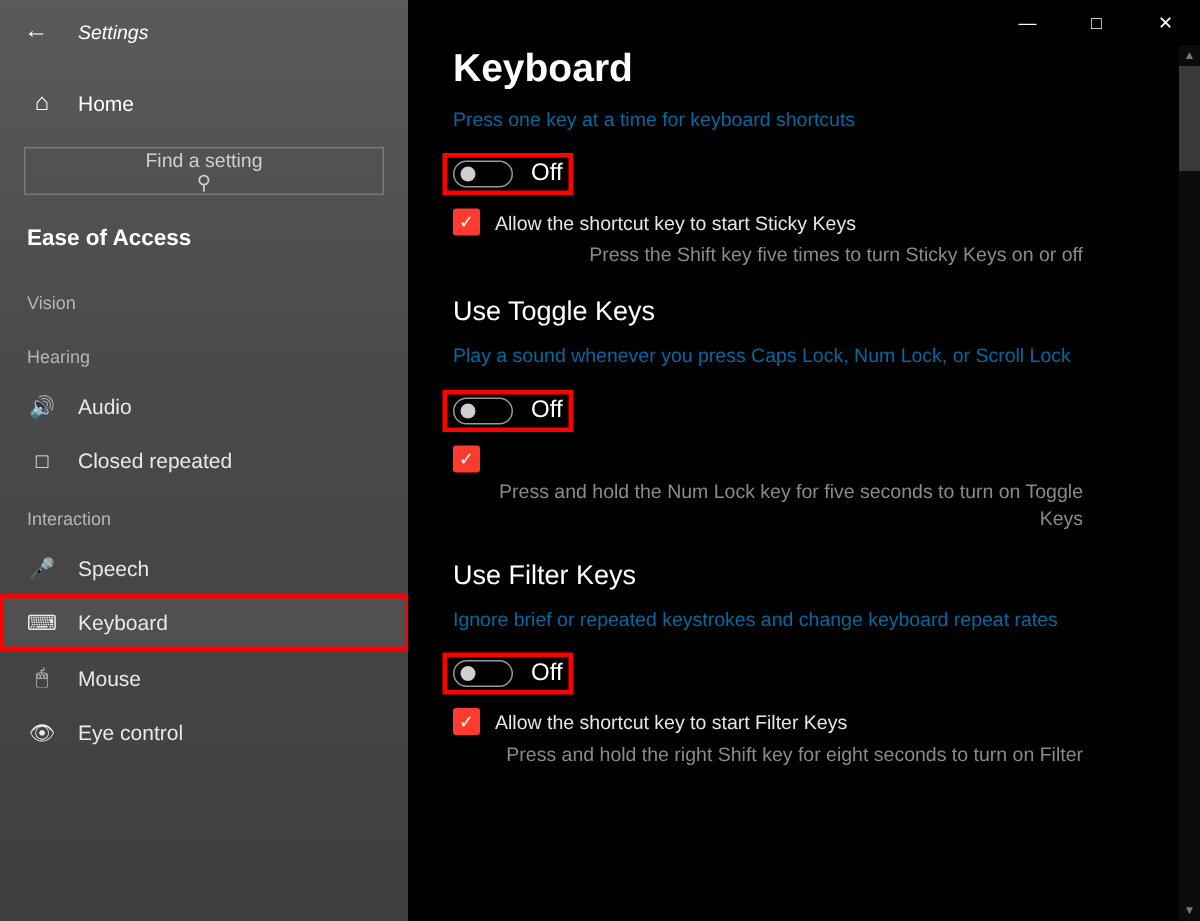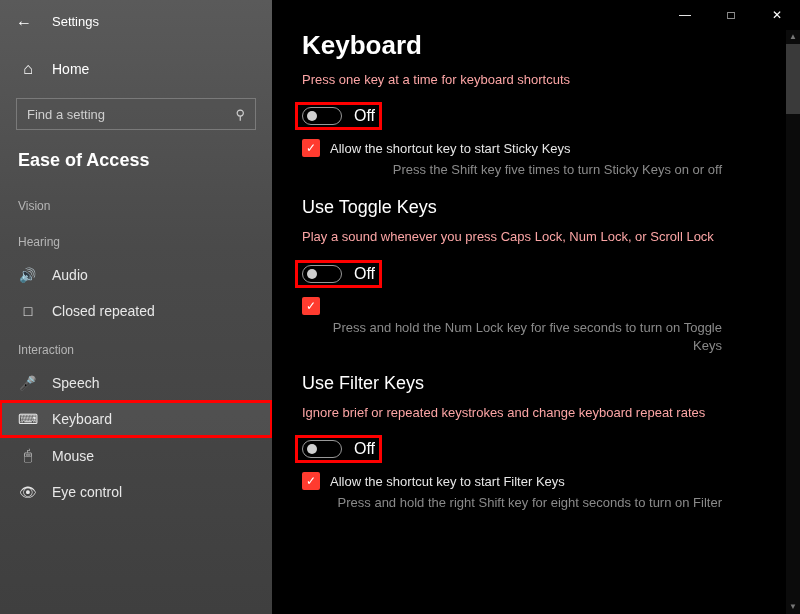--- a/index.html
+++ b/index.html
@@ -1,38 +1,38 @@
 <!DOCTYPE html>
 <html><head>
 <meta charset="utf-8">
 <style>
 * { margin: 0; padding: 0; box-sizing: border-box; font-family: "Segoe UI", sans-serif; }
 body { width: 800px; height: 614px; background: #000; color: #fff; display: flex; overflow: hidden; position: relative; }
 
 .sidebar { width: 272px; height: 100%; background: linear-gradient(180deg, #5a5a5a 0%, #4a4a4a 40%, #3f3f3f 100%); padding: 12px 0 0 0; display: flex; flex-direction: column; }
 .titlebar-row { display: flex; align-items: center; padding: 0 16px 20px 16px; gap: 20px; }
 .back-arrow { font-size: 16px; cursor: pointer; color: #fff; }
-.app-title { font-size: 13px; }
+.app-title { font-size: 13px; font-style: italic; }
 .home-row { display: flex; align-items: center; gap: 16px; padding: 10px 20px; cursor: pointer; }
 .home-row .icon { width: 16px; display: inline-flex; justify-content: center; }
 .home-row span.lbl { font-size: 14px; }
-.search-box { margin: 10px 16px; height: 32px; border: 1px solid #7a7a7a; background: rgba(80,80,80,0.35); display: flex; align-items: center; padding: 0 10px; justify-content: space-between; color: #cfcfcf; font-size: 13px; cursor: text; }
+.search-box { margin: 10px 16px; height: 32px; border: 1px solid #7a7a7a; background: rgba(80,80,80,0.35); display: flex; align-items: center; padding: 0 10px; justify-content: space-between; color: #cfcfcf; font-size: 13px; cursor: text; flex-direction: column; }
 .search-box .mag { font-size: 13px; }
-.category-title { padding: 10px 32px 14px 18px; font-size: 18px; font-weight: 600; color: #fff; }
+.category-title { padding: 10px 32px 14px 18px; font-size: 15px; font-weight: 600; color: #fff; }
 .group-label { padding: 14px 8px 8px 18px; font-size: 12px; color: #b5b5b5; }
 .nav-item { display: flex; align-items: center; gap: 16px; padding: 10px 20px; font-size: 14px; color: #e8e8e8; cursor: pointer; }
 .nav-item .icon { width: 16px; display: inline-flex; justify-content: center; font-size: 14px; }
 .nav-item.selected { background: rgba(90,90,90,0.55); }
 .highlight-red { outline: 3px solid #ff0000; outline-offset: -2px; }
 
 .main { flex: 1; background: #000; padding: 30px 30px 0 30px; overflow: hidden; position: relative; }
 .page-title { font-size: 26px; font-weight: 600; margin-bottom: 10px; }
 .section-title { font-size: 18px; font-weight: 400; margin: 18px 0 10px 0; color: #fff; }
 .section-title.first { margin-top: 4px; }
-.desc { font-size: 13px; color: #fca5a5; margin-bottom: 10px; max-width: 420px; line-height: 1.4; }
+.desc { font-size: 13px; color: #0369a1; margin-bottom: 10px; max-width: 420px; line-height: 1.4; }
 .toggle-row { display: inline-flex; align-items: center; gap: 12px; padding: 4px 6px; margin: 4px 0 10px -6px; }
 .toggle-track { width: 40px; height: 18px; border: 1px solid #999; border-radius: 9px; position: relative; background: #000; cursor: pointer; }
 .toggle-thumb { width: 10px; height: 10px; background: #cfcfcf; border-radius: 50%; position: absolute; top: 3px; left: 4px; }
 .toggle-label { font-size: 16px; }
 .check-row { display: flex; align-items: center; gap: 10px; font-size: 13px; color: #e6e6e6; margin-bottom: 4px; }
 .checkbox { width: 18px; height: 18px; background: #ff3b2f; display: inline-flex; align-items: center; justify-content: center; color: #fff; font-size: 12px; border-radius: 2px; cursor: pointer; }
 .hint { font-size: 13px; color: #8a8a8a; max-width: 420px; line-height: 1.4; margin-bottom: 6px; text-align: right; }
 
 .window-controls { position: absolute; top: 0; right: 0; display: flex; }
 .win-btn { width: 46px; height: 30px; display: flex; align-items: center; justify-content: center; color: #fff; font-size: 12px; cursor: pointer; }

